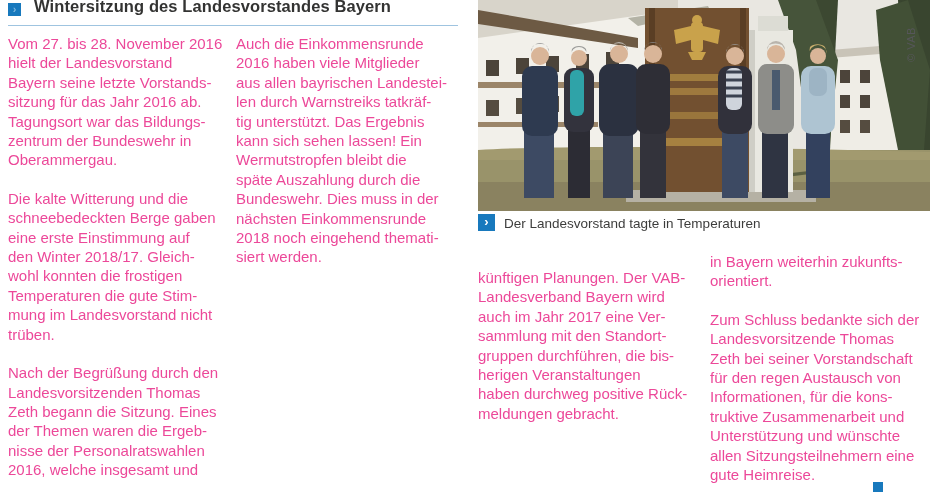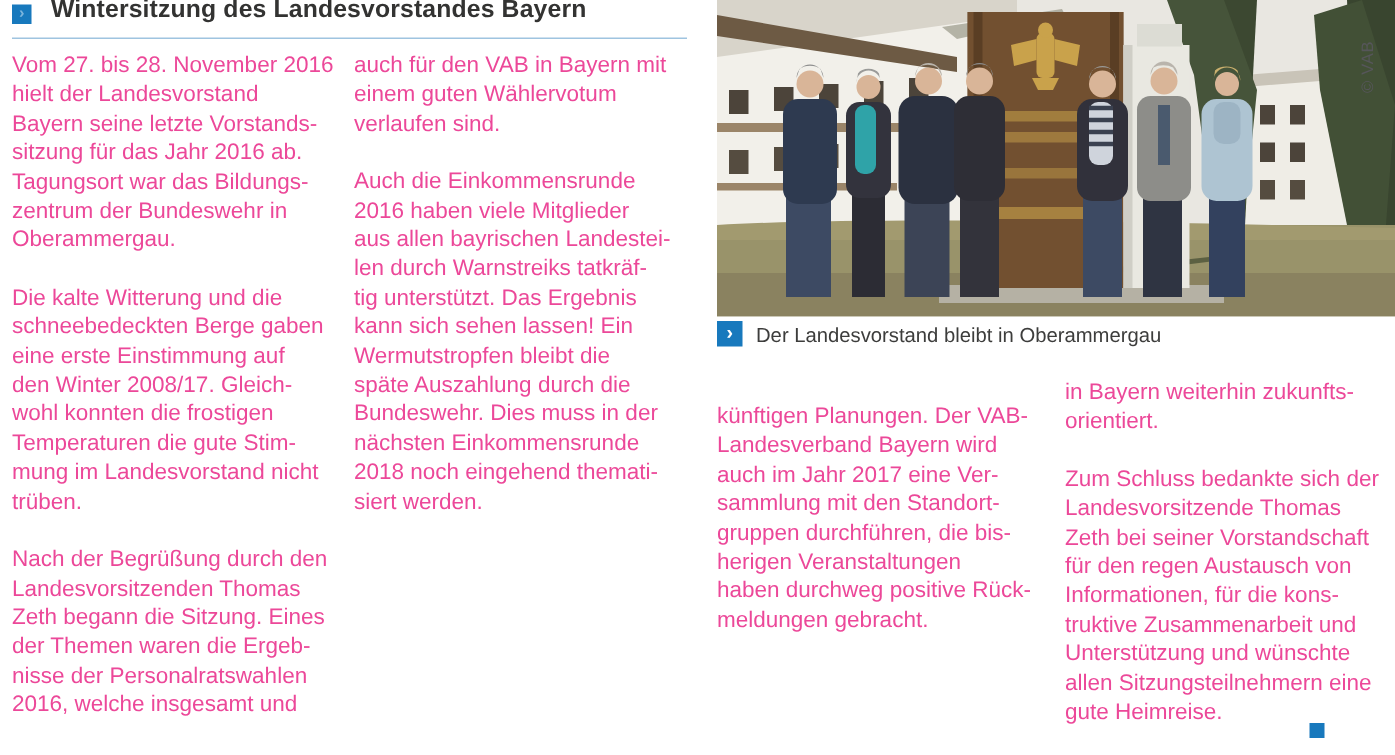--- a/index.html
+++ b/index.html
@@ -66,37 +66,34 @@
     <p>Vom 27. bis 28. November 2016
 hielt der Landesvorstand
 Bayern seine letzte Vorstands-
 sitzung für das Jahr 2016 ab.
 Tagungsort war das Bildungs-
 zentrum der Bundeswehr in
 Oberammergau.</p>
     <p>Die kalte Witterung und die
 schneebedeckten Berge gaben
 eine erste Einstimmung auf
-den Winter 2008/17. Gleich-
+den Winter 2018/17. Gleich-
 wohl konnten die frostigen
 Temperaturen die gute Stim-
 mung im Landesvorstand nicht
 trüben.</p>
     <p>Nach der Begrüßung durch den
 Landesvorsitzenden Thomas
 Zeth begann die Sitzung. Eines
 der Themen waren die Ergeb-
 nisse der Personalratswahlen
 2016, welche insgesamt und</p>
   </div>
 
   <div class="col" id="col2">
-    <p>auch für den VAB in Bayern mit
-einem guten Wählervotum
-verlaufen sind.</p>
     <p>Auch die Einkommensrunde
 2016 haben viele Mitglieder
 aus allen bayrischen Landestei-
 len durch Warnstreiks tatkräf-
 tig unterstützt. Das Ergebnis
 kann sich sehen lassen! Ein
 Wermutstropfen bleibt die
 späte Auszahlung durch die
 Bundeswehr. Dies muss in der
 nächsten Einkommensrunde
@@ -223,21 +220,21 @@
         <rect x="331" y="68" width="18" height="28" rx="7" fill="#9db4c4"></rect>
         <circle cx="340" cy="56" r="8" fill="#d9b598"></circle>
         <path d="M331 54 a9 9 0 0 1 18 0 l-2 -7 a9 6 0 0 0 -15 0 Z" fill="#cbb06e"></path>
       </g>
 
       <text class="photo-credit-text" transform="translate(437,62) rotate(-90)">© VAB</text>
     </svg>
   </div>
 
   <div class="caption-marker">›</div>
-  <div class="photo-caption">Der Landesvorstand bleibt in Oberammergau</div>
+  <div class="photo-caption">Der Landesvorstand tagte in Temperaturen</div>
 
   <div class="col" id="col3">
     <p>künftigen Planungen. Der VAB-
 Landesverband Bayern wird
 auch im Jahr 2017 eine Ver-
 sammlung mit den Standort-
 gruppen durchführen, die bis-
 herigen Veranstaltungen
 haben durchweg positive Rück-
 meldungen gebracht.</p>

